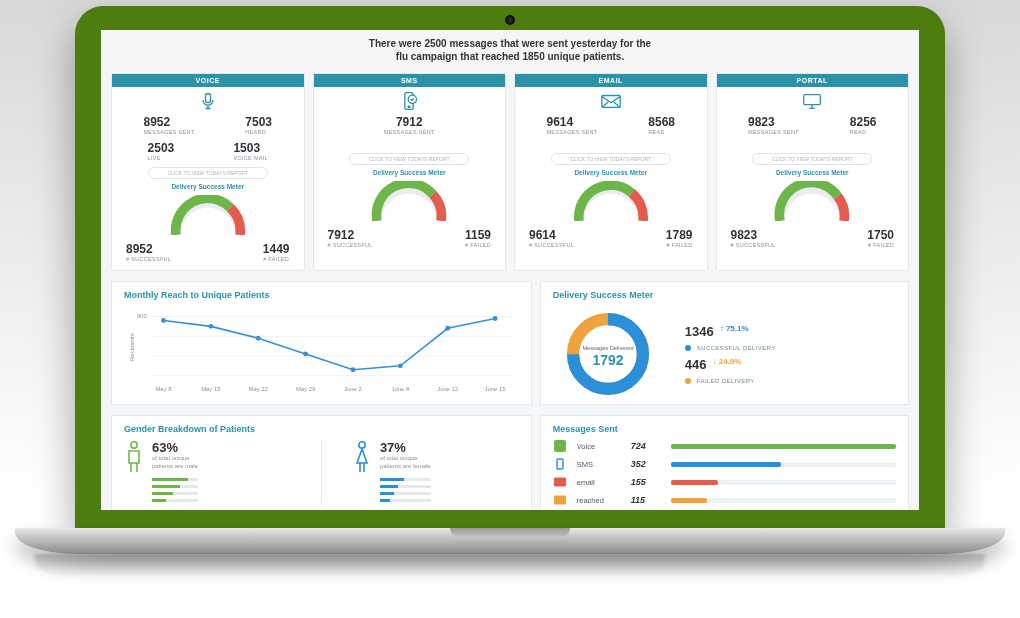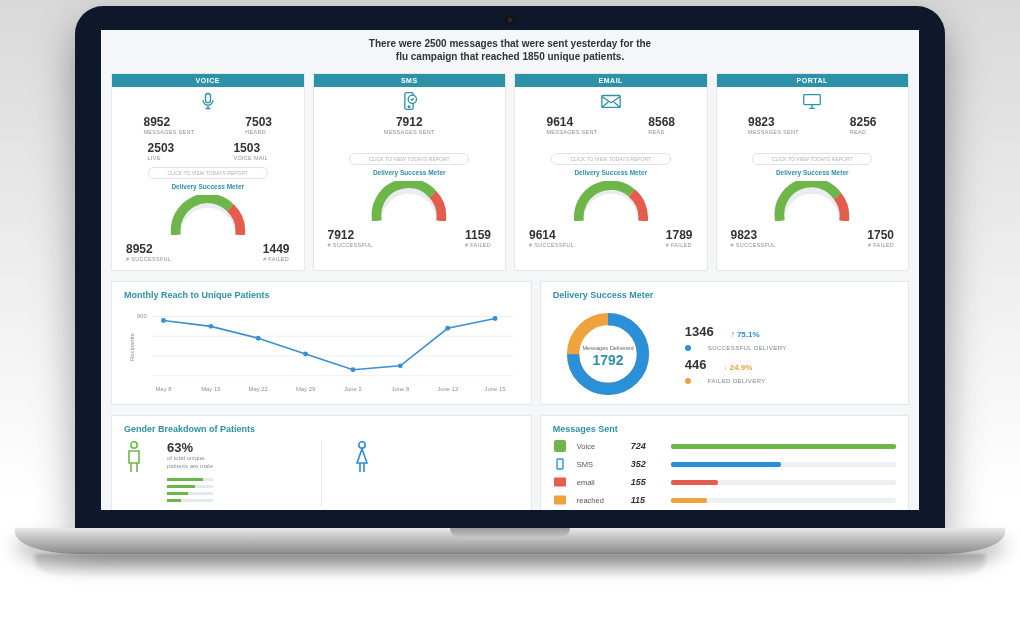--- a/index.html
+++ b/index.html
@@ -5,21 +5,21 @@
   * { box-sizing: border-box; margin: 0; padding: 0; }
   body {
     font-family: -apple-system, BlinkMacSystemFont, "Segoe UI", Arial, sans-serif;
     background: linear-gradient(#d9d9d9 0%, #ffffff 80%);
     width: 1020px; height: 618px; overflow: hidden;
     display: flex; justify-content: center; align-items: flex-start;
   }
   
   .laptop { width: 870px; margin-top: 6px; position: relative; }
   .bezel {
-    background: #0f172a; border-radius: 28px 28px 0 0; padding: 24px 26px 18px;
+    background: #4d7c0f; border-radius: 28px 28px 0 0; padding: 24px 26px 18px;
     box-shadow: 0 18px 40px rgba(0,0,0,.35);
   }
   .camera {
     position: absolute; top: 11px; left: 50%; transform: translateX(-50%);
     width: 6px; height: 6px; border-radius: 50%; background: #2e2e2e;
     box-shadow: inset 0 0 2px #000, 0 0 0 2px #111;
   }
   .screen {
     background: #f4f6f8; width: 100%; height: 480px; overflow: hidden;
     font-size: 8px; color: #445;
@@ -61,30 +61,30 @@
 
   .section-row { display:flex; gap:8px; padding:10px 10px 0; }
   .panel { background:#fff; border:1px solid #e4e8eb; flex:1; padding:8px 12px 0; }
   .panel-title { color:#2c92a8; font-size:9px; font-weight:600; margin-bottom:6px; }
   .yaxis-label { font-size:6px; fill:#8a939b; }
   .xtick { font-size:6px; fill:#8a939b; text-anchor:middle; }
 
   .donut-wrap { display:flex; align-items:center; gap:22px; }
   .donut-center-num { font-size:16px; font-weight:700; fill:#2c92a8; text-anchor:middle; }
   .donut-center-lbl { font-size:6.5px; fill:#666; text-anchor:middle; }
-  .legend .row { display:flex; align-items:flex-end; gap:17px; margin:6px 0; }
+  .legend .row { display:flex; align-items:flex-start; gap:6px; margin:6px 0; }
   .legend .bignum { font-weight:700; font-size:13px; color:#333; }
   .legend .pct { font-size:8px; font-weight:600; }
   .up { color:#2a90d9; } .down { color:#f0a23c; }
   .dot { width:6px; height:6px; border-radius:50%; display:inline-block; }
   .dot.blue{background:#2a90d9;} .dot.orange{background:#f0a23c;}
   .legend .tag { font-size:6px; color:#7a8790; letter-spacing:.4px; }
 
   .gender-cols { display:flex; gap:30px; }
-  .gender-col { flex:1; display:flex; gap:23px; }
+  .gender-col { flex:1; display:flex; gap:8px; }
   .gender-text .pct { font-size:13px; font-weight:700; color:#333; }
   .gender-text .sub { font-size:6px; color:#8a939b; line-height:1.25; }
   .hlines { margin-top:8px; }
   .hline { height:3px; margin:4px 0; background:#e6e9ec; position:relative; }
   .hline > span { position:absolute; left:0; top:0; bottom:0; }
 
   .msgsent-row { display:flex; align-items:center; gap:10px; margin:6px 0; }
   .msgsent-row .icn { width:14px; display:flex; justify-content:center; }
   .msgsent-row .name { width:44px; font-size:7.5px; color:#556; }
   .msgsent-row .val { width:30px; font-weight:700; font-size:9px; color:#333;font-style:italic; }
@@ -217,21 +217,21 @@
                 <path d="M10 50 A40 40 0 0 1 90 50" stroke="#e9edf0" stroke-width="12" fill="none"></path>
                 <path d="M10 50 A40 40 0 0 1 76 15" stroke="#6fb64a" stroke-width="12" fill="none"></path>
                 <path d="M76 15 A40 40 0 0 1 90 50" stroke="#e35c4e" stroke-width="12" fill="none"></path>
               </svg>
           </div>
           <div class="card-foot">
             <div class="stat">
                 <div class="num">9614</div>
                 <div class="lbl"># Successful</div>
               </div>
-            <div class="stat" style="">
+            <div class="stat" style="text-align:right">
                 <div class="num">1789</div>
                 <div class="lbl"># Failed</div>
               </div>
           </div>
         </div>
 
         <div class="card">
           <div class="card-head">PORTAL</div>
           <div class="card-icon">
             <svg width="22" height="20" viewBox="0 0 24 20" fill="none" stroke="#2c92a8" stroke-width="1.4">
@@ -366,20 +366,39 @@
                     </div>
                 </div>
               </div>
             </div>
             <div style="width:1px;background:#e6e9ec"></div>
             <div class="gender-col">
               <svg width="20" height="34" viewBox="0 0 20 34" fill="none" stroke="#2a90d9" stroke-width="1.6">
                   <circle cx="10" cy="5" r="3.2"></circle>
                   <path d="M10 9l5 14H5zM8 23v9M12 23v9"></path>
                 </svg>
+              <div class="gender-text">
+                <div class="pct">37%</div>
+                <div class="sub">of total unique</div>
+                <div class="sub">patients are female</div>
+                <div class="hlines">
+                  <div class="hline">
+                      <span style="width:48%;background:#2a90d9"></span>
+                    </div>
+                  <div class="hline">
+                      <span style="width:36%;background:#2a90d9"></span>
+                    </div>
+                  <div class="hline">
+                      <span style="width:28%;background:#2a90d9"></span>
+                    </div>
+                  <div class="hline">
+                      <span style="width:20%;background:#2a90d9"></span>
+                    </div>
+                </div>
+              </div>
             </div>
           </div>
         </div>
 
         <div class="panel">
           <div class="panel-title">Messages Sent</div>
           <div class="msgsent-row">
             <span class="icn">
                 <svg width="12" height="12">
                   <rect width="12" height="12" rx="2" fill="#6fb64a"></rect>

